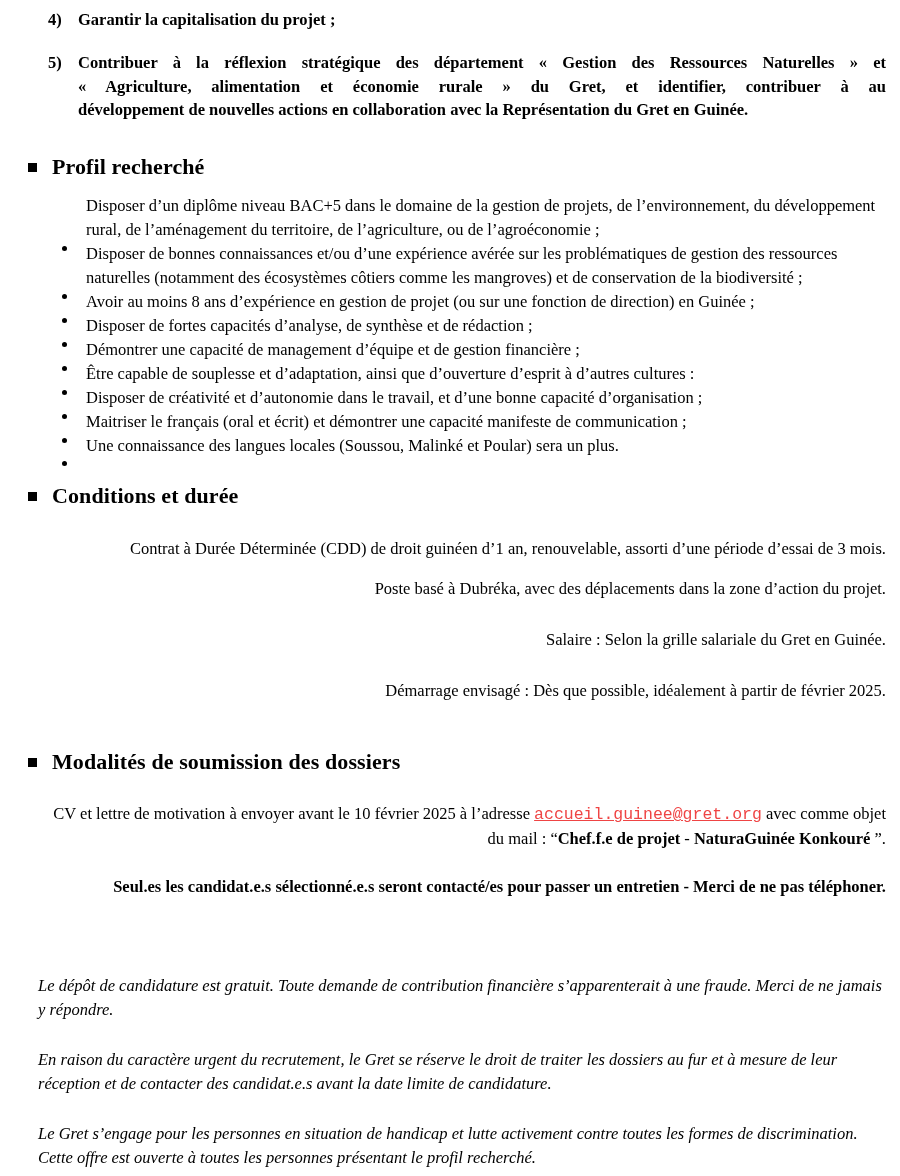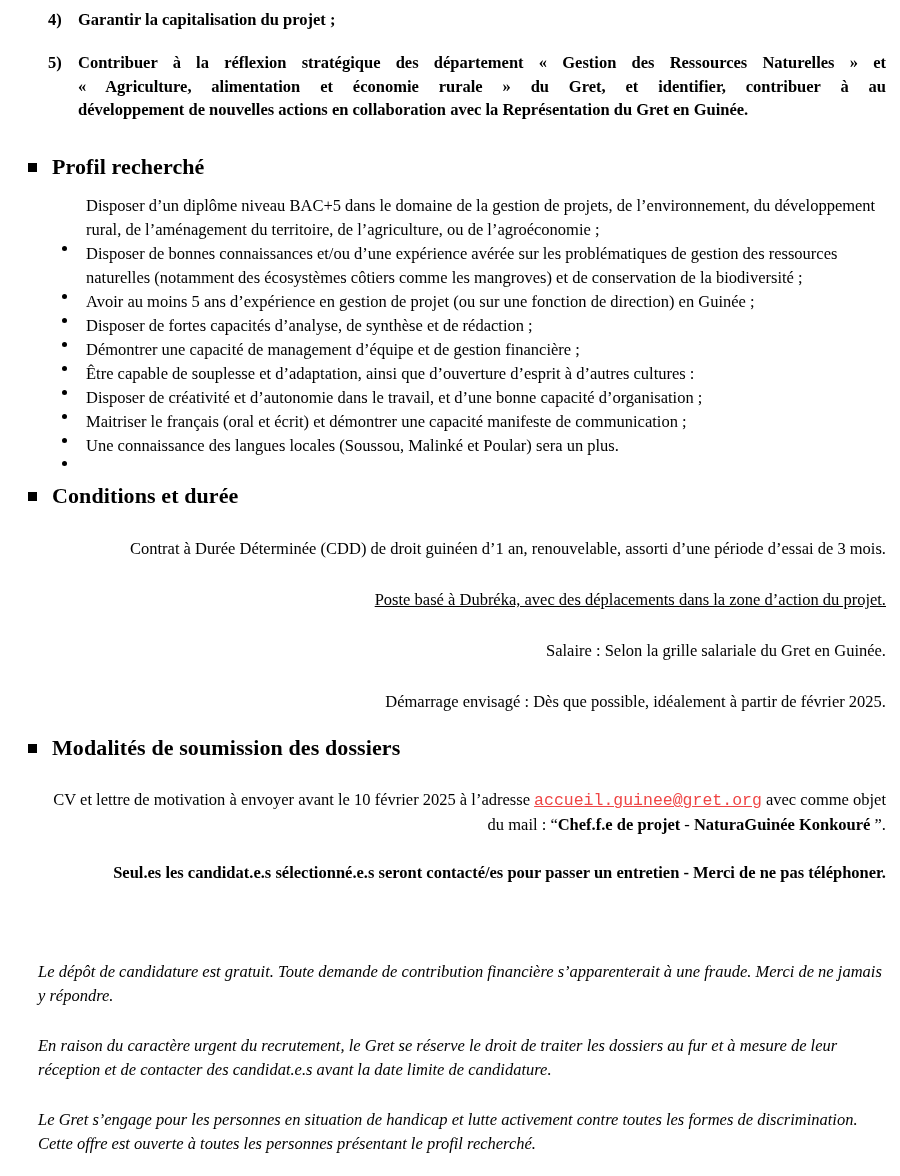--- a/index.html
+++ b/index.html
@@ -74,21 +74,21 @@
     height: 9px;
     background: #000;
     margin-left: 28px;
     margin-right: 15px;
     position: relative;
     top: -2px;
   }
   .section-head .label { letter-spacing: .1px; }
   #head-profil { margin-top: 31px; }
   #head-conditions { margin-top: 25px; }
-  #head-modalites { margin-top: 20px; font-family: Liberation Serif, serif; }
+  #head-modalites { margin-top: 45px; font-family: Liberation Serif, serif; }
 
   
   .bullets {
     margin: 13px 0 0 0;
     padding: 0;
     list-style: none;
   }
   .bullets li {
     display: flex;
     align-items: flex-end;
@@ -113,21 +113,21 @@
   }
 
   
   .para {
     font-size: 16.5px;
     line-height: 1.45;
     margin: 0 14px 0 38px;
     text-align: right;
   }
   #para-contrat { margin-top: 26px; }
-  #para-poste   { margin-top: 27px; text-decoration: underline; }
+  #para-poste   { margin-top: 16px; }
   #para-salaire { margin-top: 27px; }
   #para-demarrage { margin-top: 27px; }
   #para-cv { margin-top: 26px; }
   #para-seul { margin-top: 24px; font-weight: bold; }
 
   .link {
     color: #ef4444;
     text-decoration: underline;
     font-family: Liberation Mono, monospace;
   }
@@ -173,21 +173,21 @@
     <li>
       <span class="dot"></span>
       <span class="txt">Disposer d’un diplôme niveau BAC+5 dans le domaine de la gestion de projets, de l’environnement, du développement rural, de l’aménagement du territoire, de l’agriculture, ou de l’agroéconomie ;</span>
     </li>
     <li>
       <span class="dot"></span>
       <span class="txt">Disposer de bonnes connaissances et/ou d’une expérience avérée sur les problématiques de gestion des ressources naturelles (notamment des écosystèmes côtiers comme les mangroves) et de conservation de la biodiversité ;</span>
     </li>
     <li>
       <span class="dot"></span>
-      <span class="txt">Avoir au moins 5 ans d’expérience en gestion de projet (ou sur une fonction de direction) en Guinée ;</span>
+      <span class="txt">Avoir au moins 8 ans d’expérience en gestion de projet (ou sur une fonction de direction) en Guinée ;</span>
     </li>
     <li>
       <span class="dot"></span>
       <span class="txt">Disposer de fortes capacités d’analyse, de synthèse et de rédaction ;</span>
     </li>
     <li>
       <span class="dot"></span>
       <span class="txt">Démontrer une capacité de management d’équipe et de gestion financière ;</span>
     </li>
     <li>

